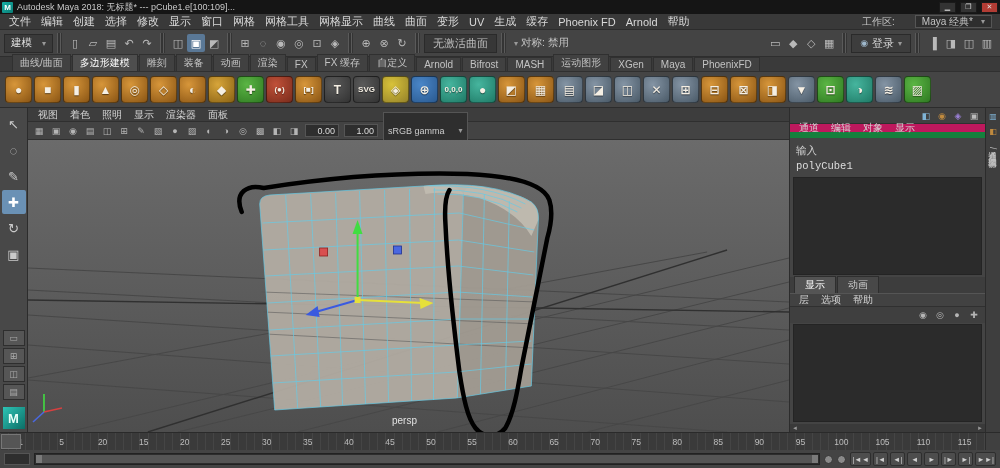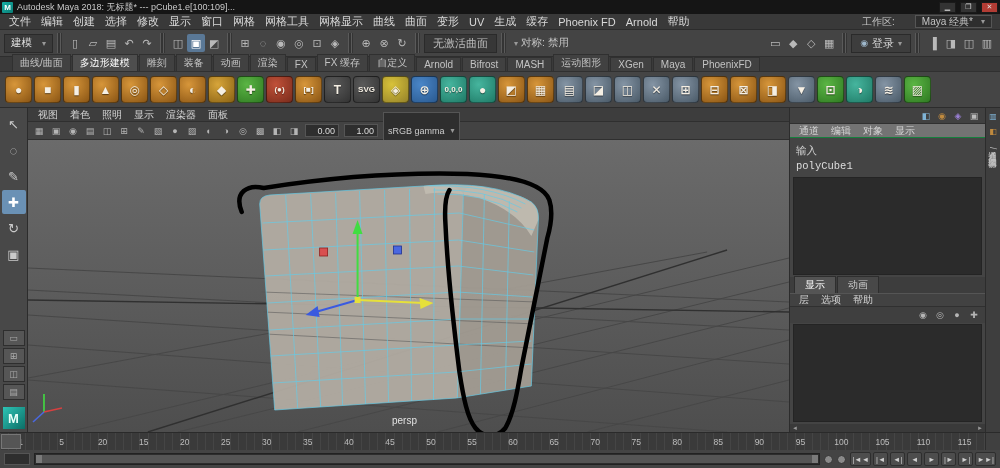--- a/index.html
+++ b/index.html
@@ -56,30 +56,30 @@
   .layout-btn { width:22px; height:16px; border:1px solid #2e2e2e; background:#565656; margin:1px 0; display:flex; align-items:center; justify-content:center; font-size:9px; color:#aaa; }
   .maya-logo { width:22px; height:22px; margin:4px 0 3px; background:linear-gradient(135deg,#2ec4b6,#0b6e66); color:#eafff9; font-weight:bold; font-size:13px; display:flex; align-items:center; justify-content:center; }
 
   
   .viewport { flex:1; display:flex; flex-direction:column; min-width:0; border-right:1px solid #2c2c2c; }
   .vp-menubar { height:14px; background:#3d3d3d; display:flex; align-items:flex-start; padding:0 4px; border-bottom:1px solid #2f2f2f; }
   .vp-menu-item { padding:0 6px; font-size:10px; color:#d5d5d5; }
   .vp-toolbar { height:18px; background:#434343; display:flex; align-items:center; gap:1px; padding:0 3px; border-bottom:1px solid #2f2f2f; }
   .vp-icon { width:16px; height:15px; display:flex; align-items:center; justify-content:center; font-size:9px; color:#b5b5b5; border-radius:2px; }
   .vp-field { width:34px; height:13px; background:#2e2e2e; border:1px solid #555; color:#ddd; font-size:9px; display:flex; align-items:center; justify-content:flex-end; padding:0 3px; margin:0 2px; }
-  .vp-dd { height:13px; background:#2e2e2e; border:1px solid #555; color:#ccc; font-size:9px; display:flex; align-items:center; gap:6px; padding:18px 4px; margin:0 2px; }
+  .vp-dd { height:13px; background:#2e2e2e; border:1px solid #555; color:#ccc; font-size:9px; display:flex; align-items:center; gap:14px; padding:18px 4px; margin:0 2px; }
   .scene-wrap { flex:1; min-height:0; }
   .scene-wrap svg { display:block; width:100%; height:100%; }
 
   
   .rightpanel { width:210px; display:flex; }
   .channelbox { width:196px; background:#444; display:flex; flex-direction:column; border-right:1px solid #2c2c2c; }
   .panel-icons { height:16px; display:flex; align-items:center; justify-content:flex-end; gap:2px; padding:0 4px; background:#414141; border-bottom:1px solid #303030; }
   .p-icon { width:14px; height:13px; display:flex; align-items:center; justify-content:center; font-size:9px; color:var(--c1,#bbb); }
-  .cb-menus { height:14px; display:flex; align-items:center; gap:2px; padding:0 4px; background:#737373; border-bottom:1px solid #15803d; }
+  .cb-menus { height:14px; display:flex; align-items:center; gap:2px; padding:0 4px; background:#be185d; border-bottom:6px solid #15803d; }
   .cb-menu-item { padding:0 5px; font-size:10px; color:#d5d5d5; }
   .cb-nodes { padding:3px 6px; }
   .cb-node-name { color:#f0f0f0; font-weight:bold; font-size:11px; }
   .cb-inputs-label { color:#cfcfcf; font-size:10.5px; margin-top:3px; }
   .cb-input-node { color:#dddddd; font-size:10.5px; margin-top:2px; font-family:"Liberation Mono","DejaVu Sans Mono",monospace; }
   .cb-attr-area { flex:1; margin:2px 3px; background:#2b2b2b; border:1px solid #242424; min-height:0; }
   .lower-tabs { height:16px; display:flex; align-items:flex-end; gap:1px; padding:0 4px; background:#3d3d3d; }
   .ltab { padding:1px 10px; font-size:10px; background:#484848; border:1px solid #2e2e2e; border-bottom:none; color:#ccc; }
   .ltab.active { background:#545454; color:#fff; }
   .layer-menus { height:14px; display:flex; align-items:center; gap:2px; padding:0 4px; background:#424242; border-top:1px solid #555; border-bottom:1px solid #303030; }

